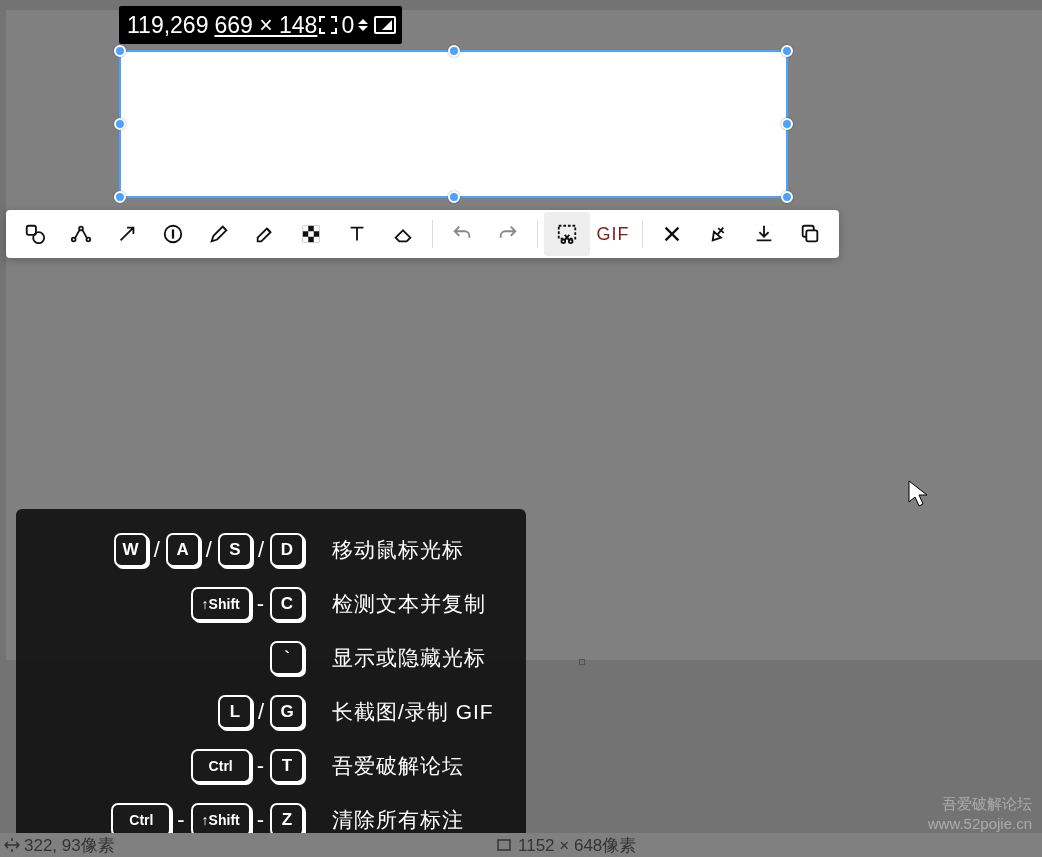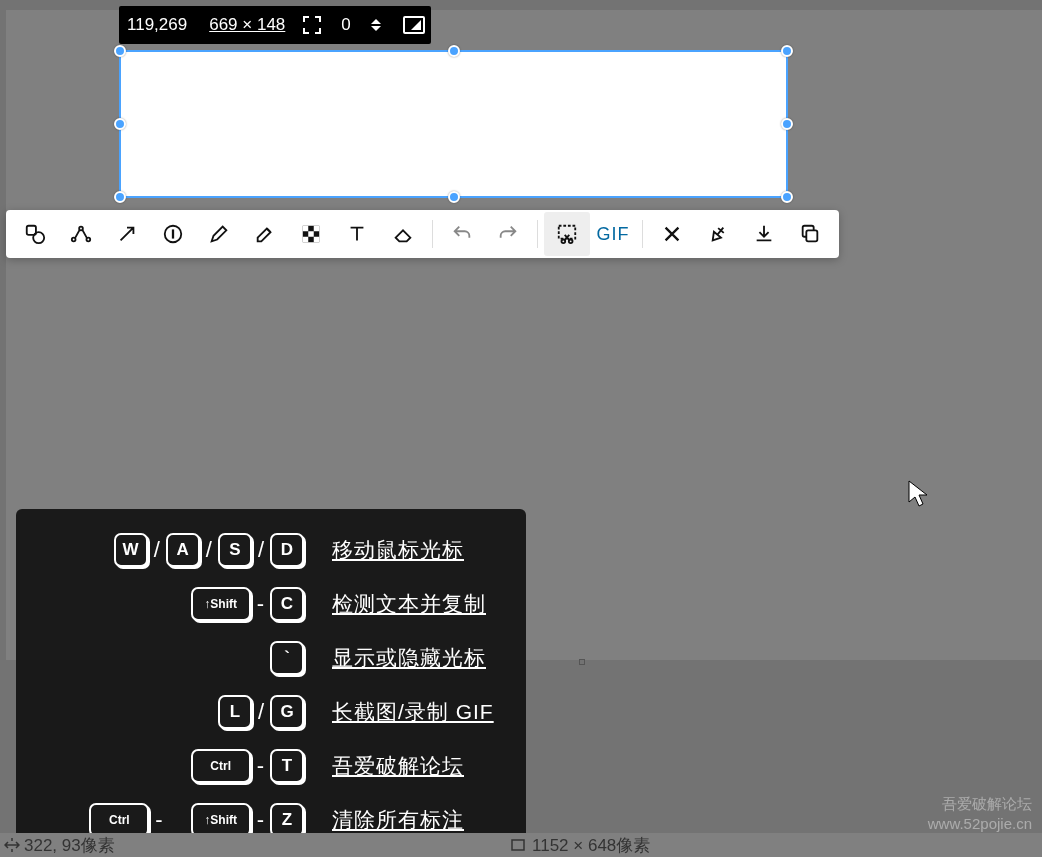--- a/index.html
+++ b/index.html
@@ -26,24 +26,24 @@
 
   
   .info-pill {
     position: absolute;
     left: 119px; top: 6px;
     height: 38px;
     background: #000;
     color: #fff;
     display: flex;
     align-items: center;
-    font-size: 17px;
+    font-size: 23px;
     border-radius: 2px;
     padding: 0 6px 0 8px;
-    gap: 18px;
+    gap: 2px;
   }
   .info-pill .coord { }
   .info-pill .dim { margin-left: 4px; text-decoration: underline; }
   .info-pill .dashbox {
     width: 18px; height: 18px;
     border: 2px dashed #fff;
     display: inline-block;
   }
   .info-pill .zero { margin: 0 2px 0 2px; }
   .info-pill .stepper {
@@ -124,21 +124,21 @@
   .toolbar .tbtn.active { background: #eee; }
   .toolbar .tbtn.muted { color: #888; }
   .toolbar .sep {
     width: 1px; height: 28px;
     background: #ddd;
     margin: 0 6px;
   }
   .toolbar .gif-label {
     font-size: 18px;
     letter-spacing: 1px;
-    color: #0369a1;
+    color: #7f1d1d;
     padding: 0 4px;
   }
   .toolbar svg { width: 22px; height: 22px; }
 
   
   .lower-panel {
     position: absolute;
     left: 0; top: 660px; right: 0; bottom: 0;
     background: #737373;
   }
@@ -187,46 +187,45 @@
     height: 34px;
     padding: 0 6px;
     border: 2.5px solid #fff;
     border-radius: 7px;
     background: #1a1a1a;
     color: #fff;
     font-weight: 600;
     font-size: 17px;
     box-shadow: 2px 2px 0 #fff;
   }
-  .key.wide { min-width: 60px; font-size: 12px; margin-left: 22px; }
+  .key.wide { min-width: 60px; font-size: 14px; }
   .help-row .desc {
     margin-left: 28px;
     font-size: 21px;
     letter-spacing: 1px;
-    text-decoration: underline;
   }
 
   
   .statusbar {
     position: absolute;
     left: 0; right: 0; bottom: 0;
     height: 24px;
     background: #808080;
     color: #333;
     font-size: 17px;
     display: flex;
     align-items: center;
   }
   .statusbar .s-left {
     display: flex; align-items: center; gap: 4px;
     padding-left: 4px;
   }
   .statusbar .s-center {
     position: absolute;
-    left: 510px;
+    left: 496px;
     display: flex; align-items: center; gap: 6px;
   }
   .statusbar svg { width: 16px; height: 16px; }
 
   
   .watermark {
     position: absolute;
     right: 10px; bottom: 24px;
     color: rgba(255,255,255,0.4);
     text-align: right;

